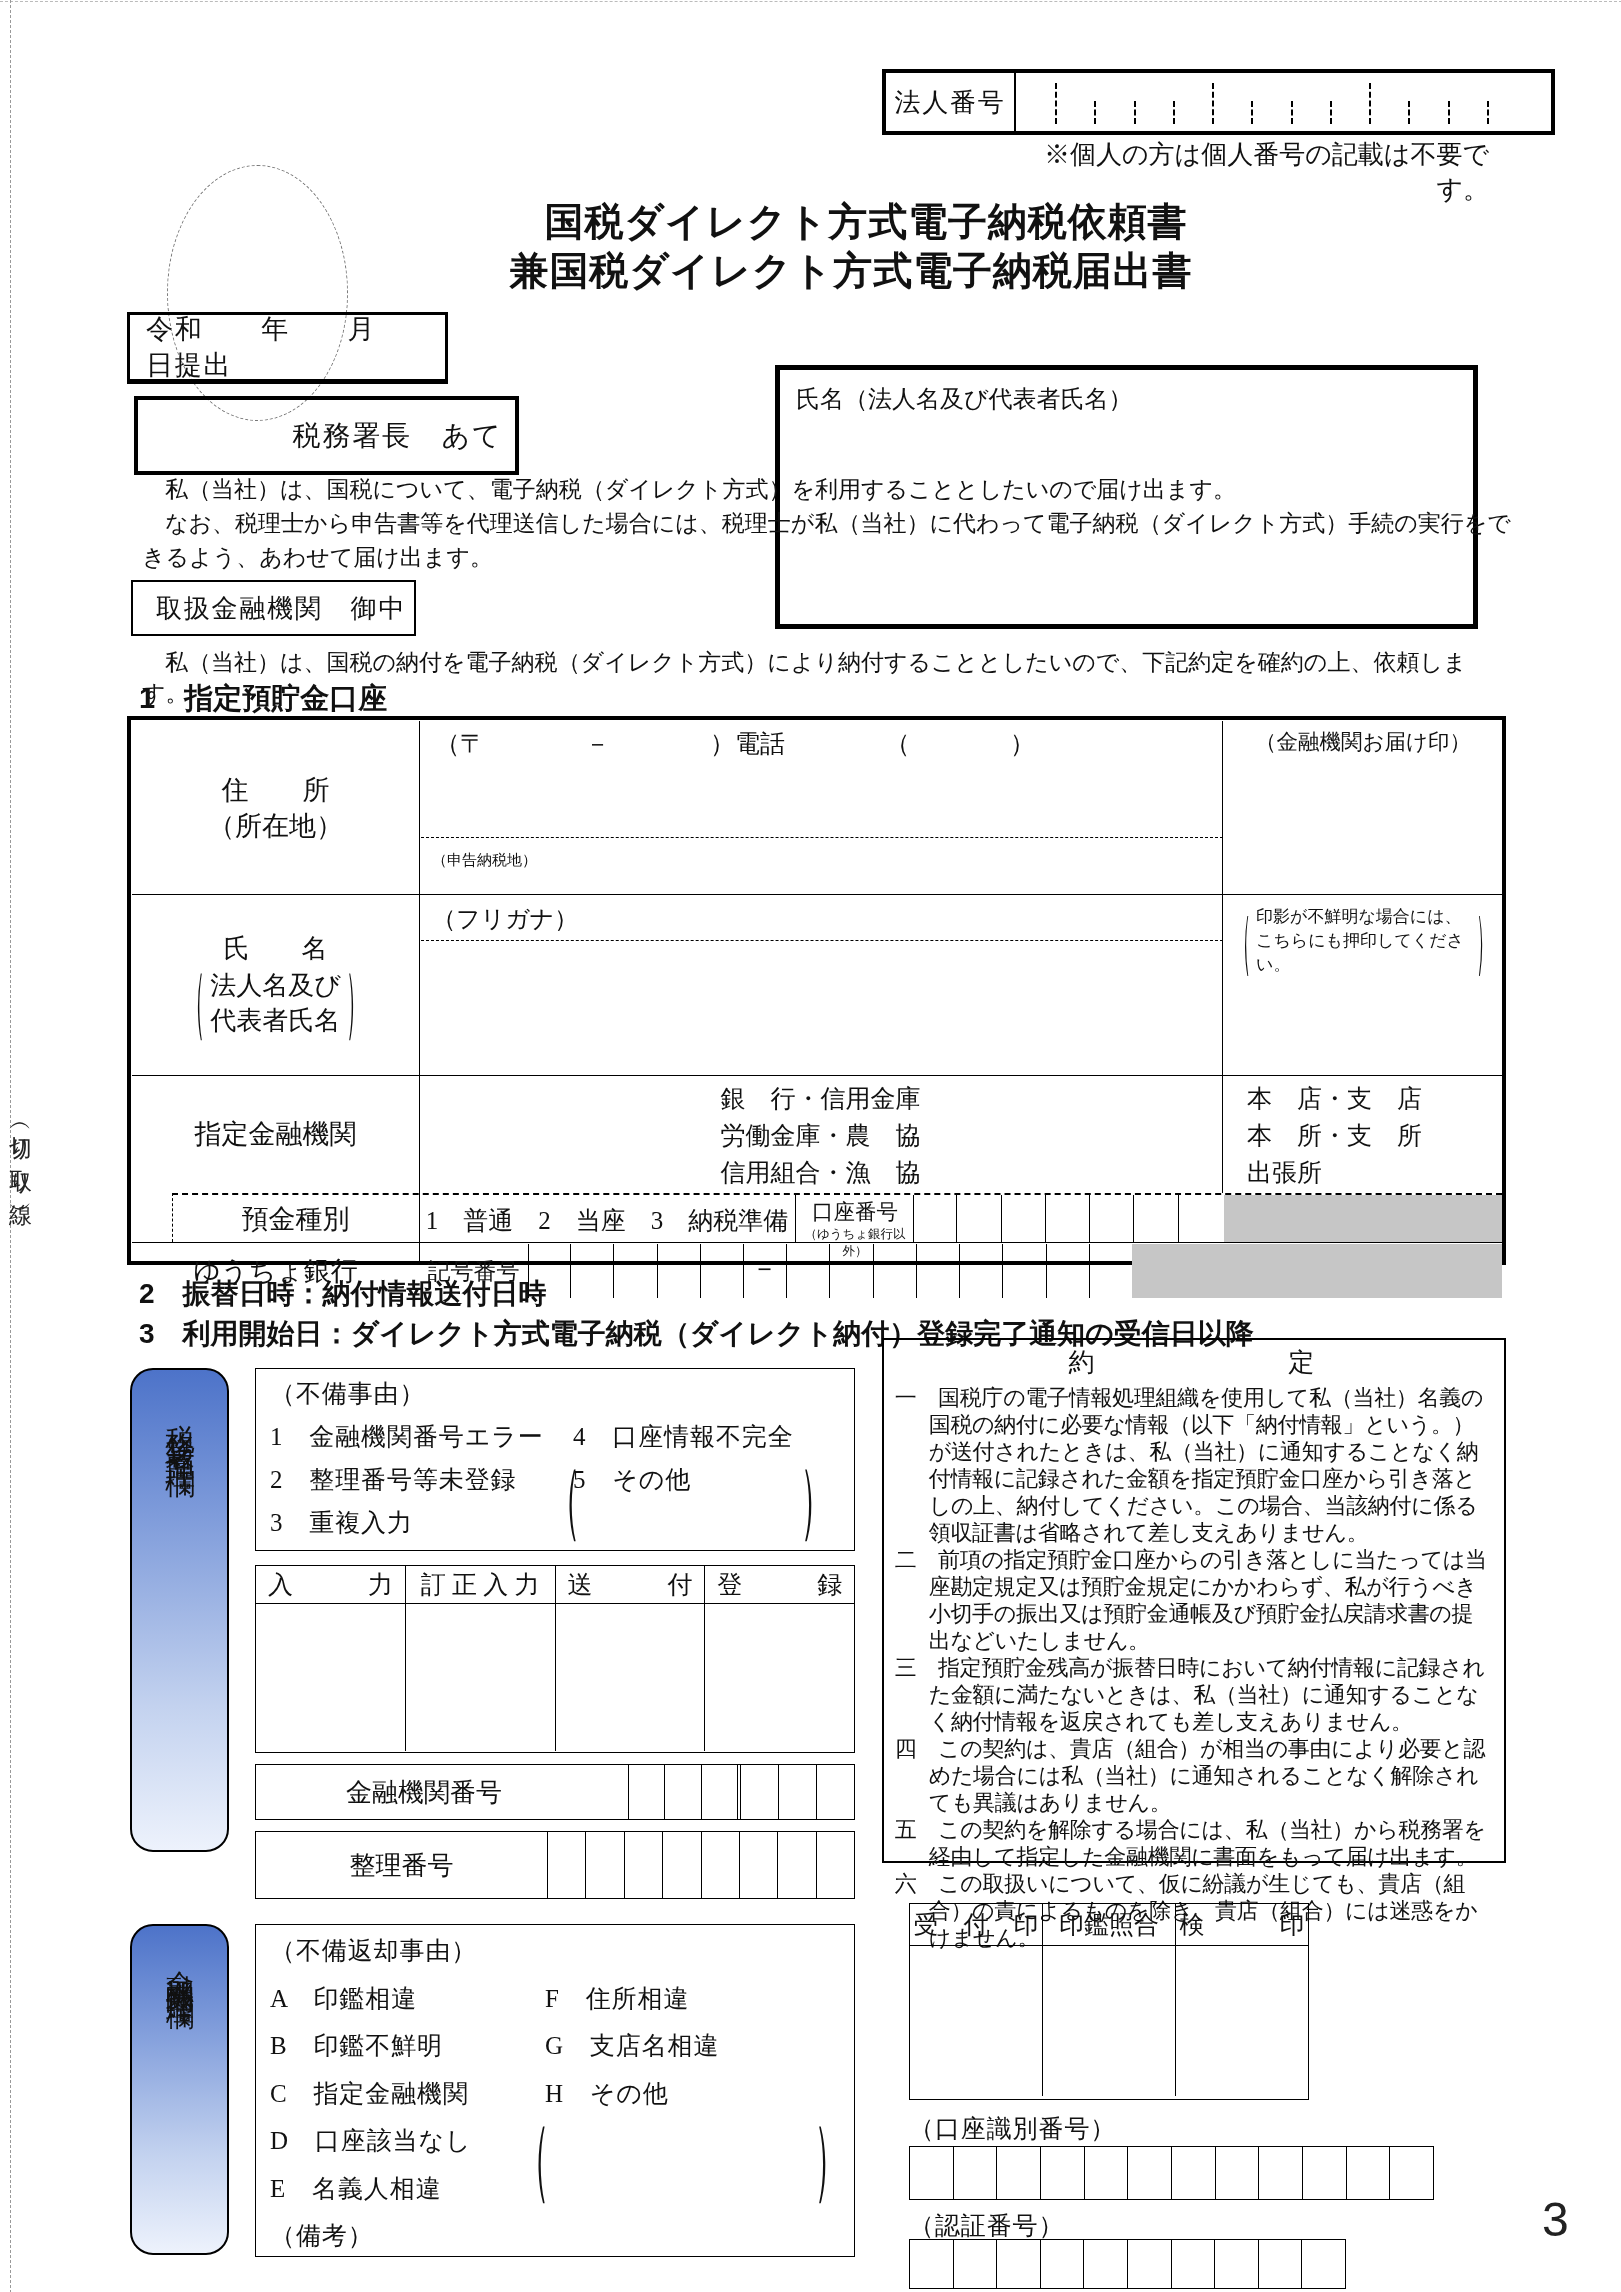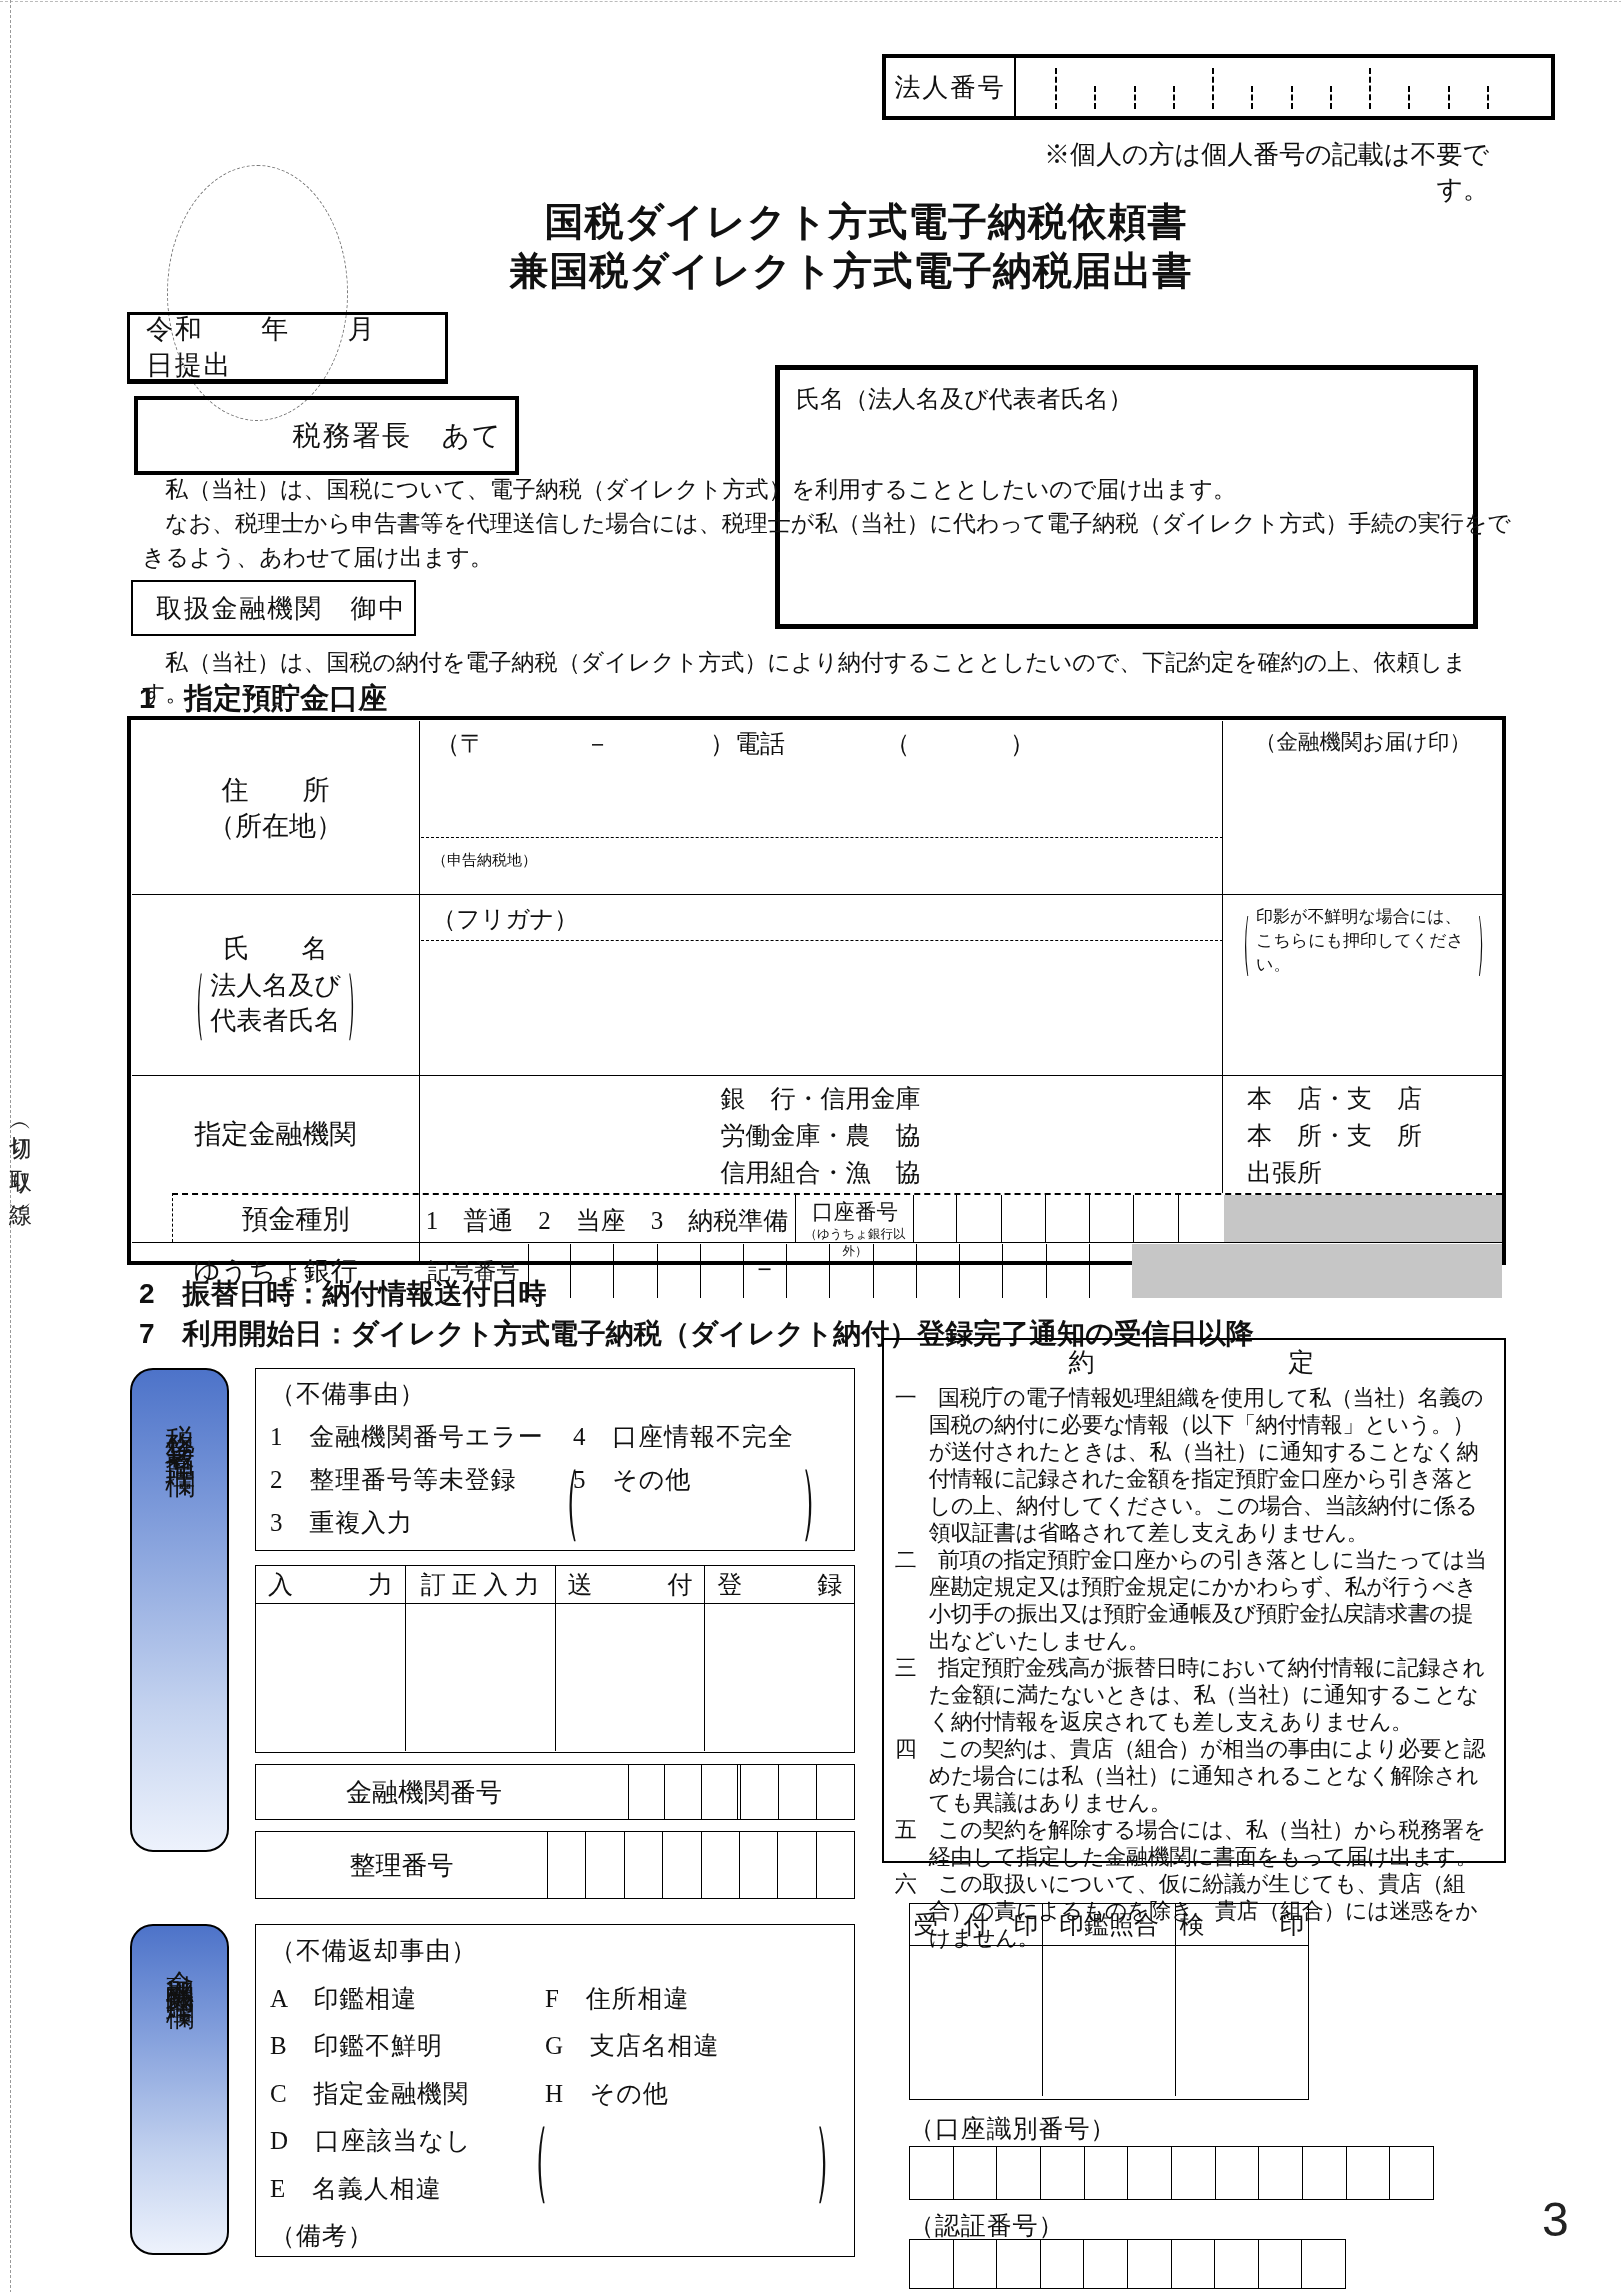--- a/index.html
+++ b/index.html
@@ -12,21 +12,21 @@
   .vline{position:absolute;width:0;border-left:1.8px solid #000}
   .hline{position:absolute;height:0;border-top:1.8px solid #000}
   .dashv{border-left:1.8px dashed #000}
   .dashh{border-top:1.8px dashed #000}
   
   #cut-left{left:9.9px;top:0;height:2293px;border-left:1.8px dashed #999}
   #cut-top{left:0;top:0.9px;width:1622px;border-top:1.8px dashed #bbb}
   #cut-label{left:0px;top:1115px;width:36px;writing-mode:vertical-rl;text-orientation:upright;
              font-size:23px;letter-spacing:3.6px;color:#222}
   
-  #cn-box{left:882px;top:54px;width:673px;height:66px;border:4.5px solid #000;display:flex}
+  #cn-box{left:882px;top:69px;width:673px;height:66px;border:4.5px solid #000;display:flex}
   #cn-label{width:130px;border-right:2.7px solid #000;display:flex;align-items:center;justify-content:center;
             font-size:26px;letter-spacing:1.8px}
   #cn-ticks{flex:1;display:flex;align-items:flex-end;padding:0 25px 7.2px 39px;gap:0}
   #cn-ticks .tick{flex:1;border-left:2.2px dashed #000}
   #cn-ticks .tick.t{height:41px}
   #cn-ticks .tick.s{height:23px}
   #cn-note{left:1010px;top:137px;width:479px;font-size:26px;text-align:right}
   
   #oval{left:167px;top:165px;width:181px;height:256px;border:1.8px dashed #777;border-radius:50%}
   
@@ -212,21 +212,21 @@
     <div class=""></div>
     <div class=""></div>
     <div class=""></div>
     <div class=""></div>
     <div class=""></div>
     <div class=""></div>
   </div>
 <div class="gray" style="left:1132px;top:1244px;width:370px;height:54px"></div>
 
 <div class="abs sans" style="left:139px;top:1275px;font-size:28px;font-weight:bold">2　振替日時：納付情報送付日時</div>
-<div class="abs sans" style="left:139px;top:1315px;font-size:28px;font-weight:bold">7　利用開始日：ダイレクト方式電子納税（ダイレクト納付）登録完了通知の受信日以降</div>
+<div class="abs sans" style="left:139px;top:1315px;font-size:28px;font-weight:bold">3　利用開始日：ダイレクト方式電子納税（ダイレクト納付）登録完了通知の受信日以降</div>
 
 <div class="tab" style="left:130px;top:1368px;height:484px">
   <span>税務署整理欄</span>
 </div>
 <div class="obox" style="left:255px;top:1368px;width:600px;height:183px"></div>
 <div class="line28" style="left:270px;top:1377px">（不備事由）</div>
 <div class="line28" style="left:270px;top:1420px">1　金融機関番号エラー</div>
 <div class="line28" style="left:270px;top:1463px">2　整理番号等未登録</div>
 <div class="line28" style="left:270px;top:1506px">3　重複入力</div>
 <div class="line28" style="left:573px;top:1420px">4　口座情報不完全</div>

